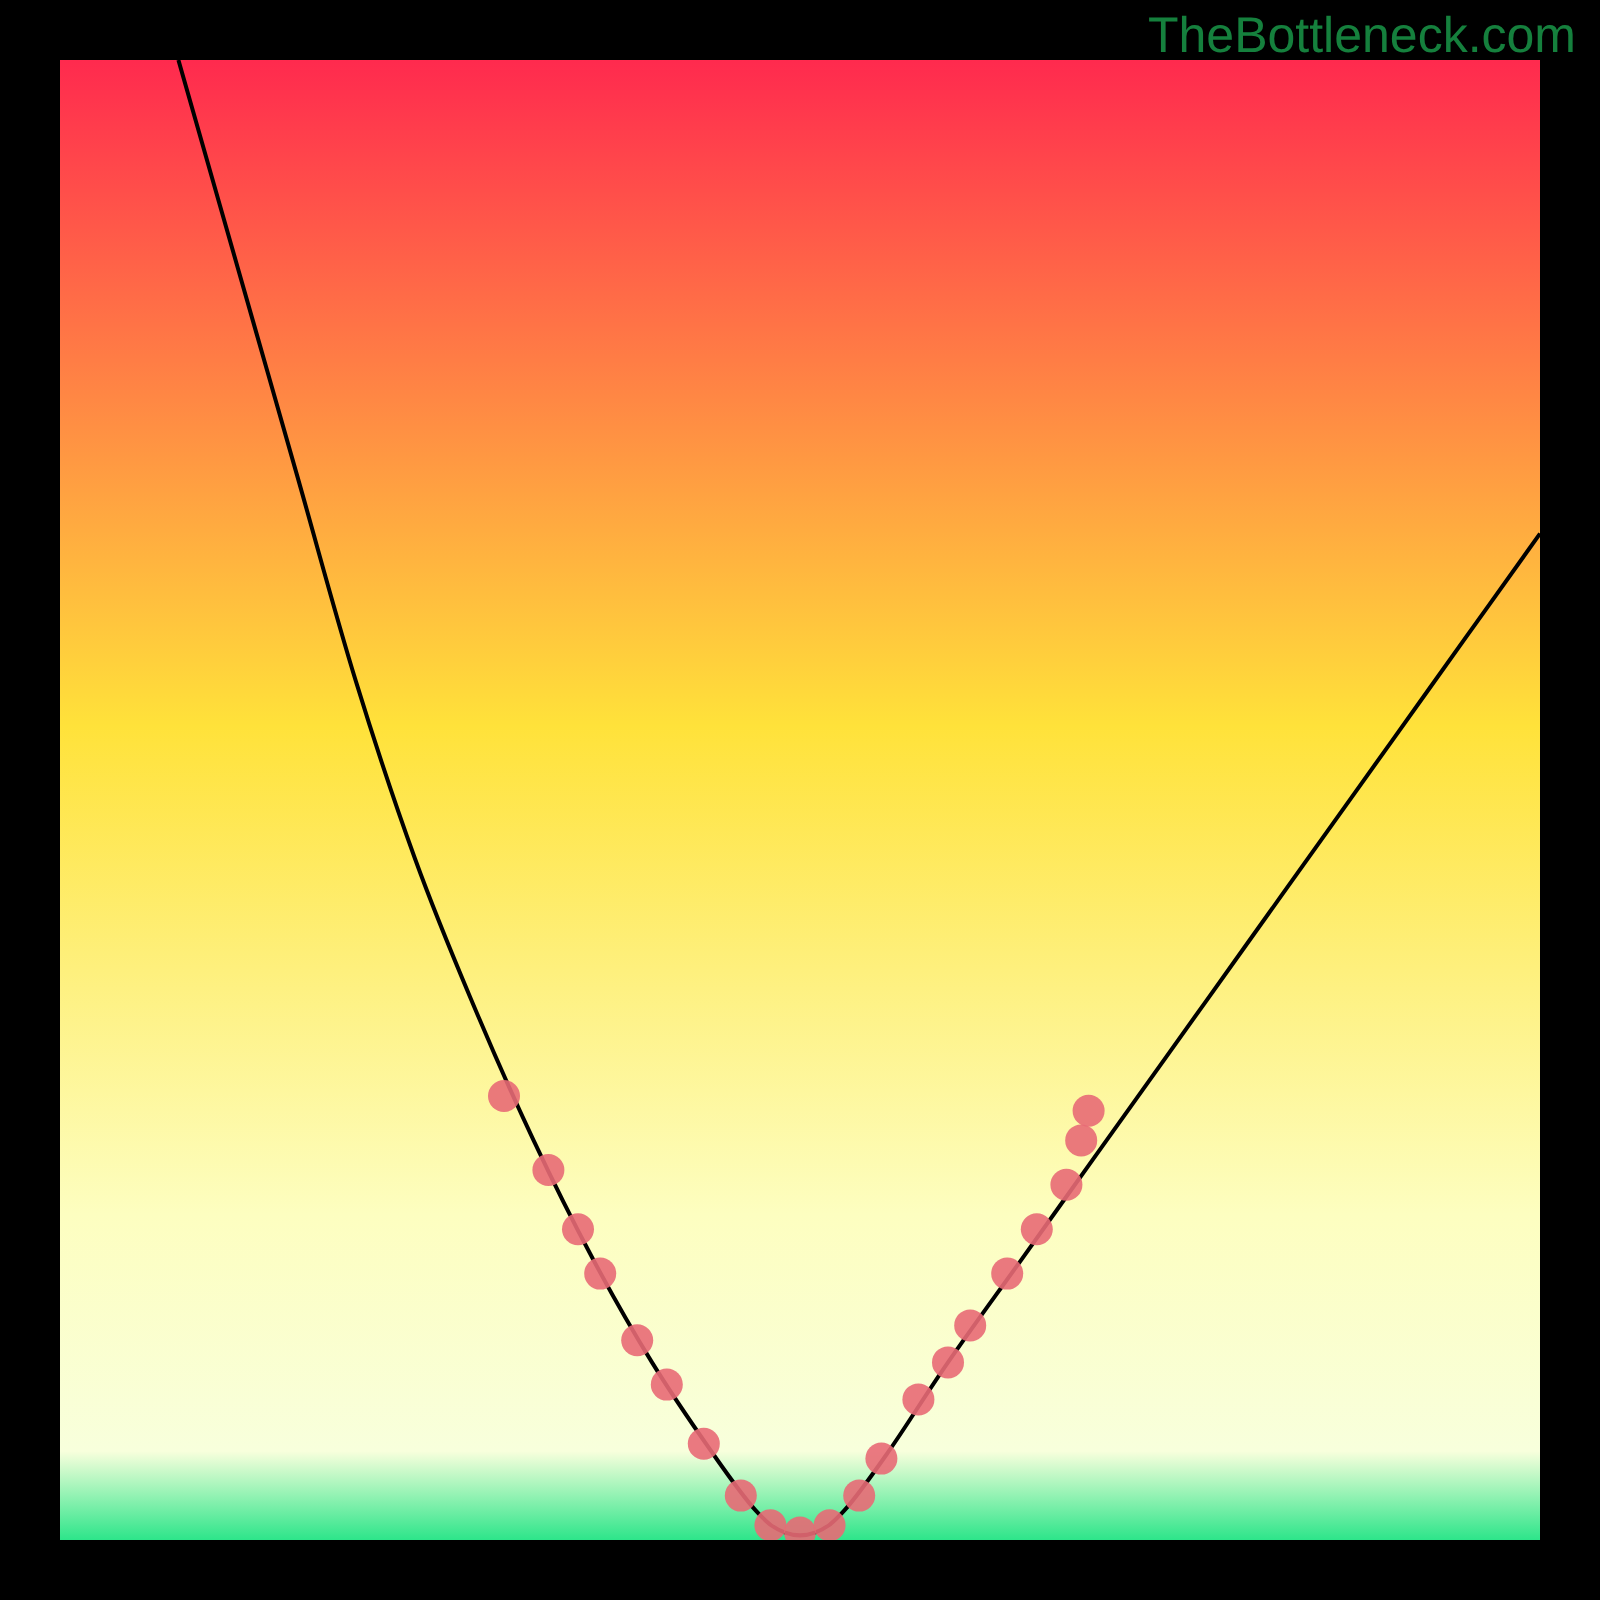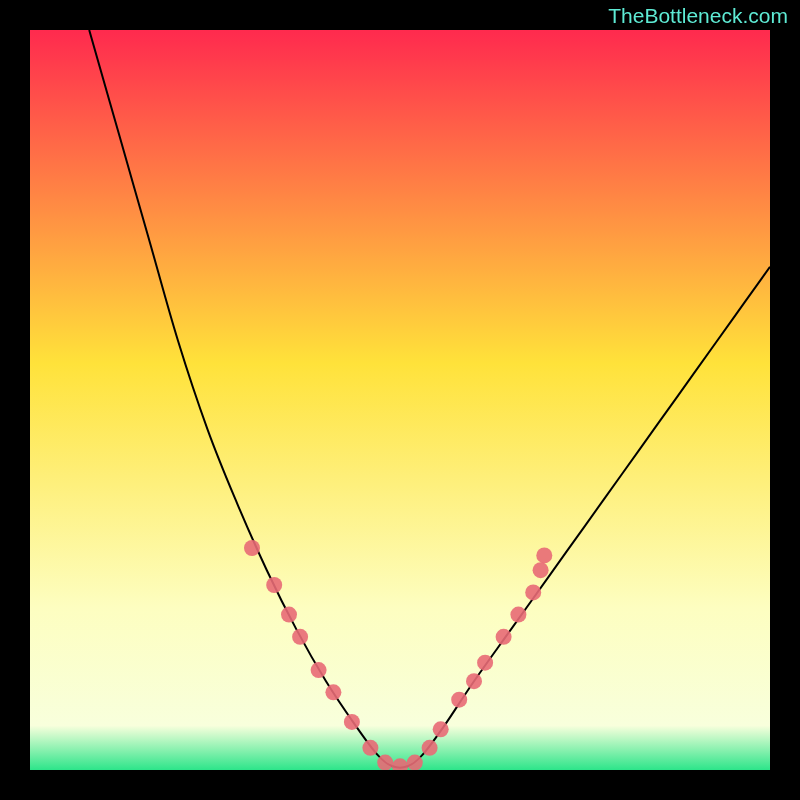--- a/index.html
+++ b/index.html
@@ -9,22 +9,22 @@
     height: 800px;
     background: #000;
     position: relative;
     overflow: hidden;
   }
   .watermark {
     position: absolute;
     top: 4px;
     right: 12px;
     font-family: Arial, Helvetica, sans-serif;
-    font-size: 21px;
-    color: #5eead4;
+    font-size: 25px;
+    color: #15803d;
     font-weight: 500;
     z-index: 10;
   }
   .plot {
     position: absolute;
     top: 30px;
     left: 30px;
     width: 740px;
     height: 740px;
   }

